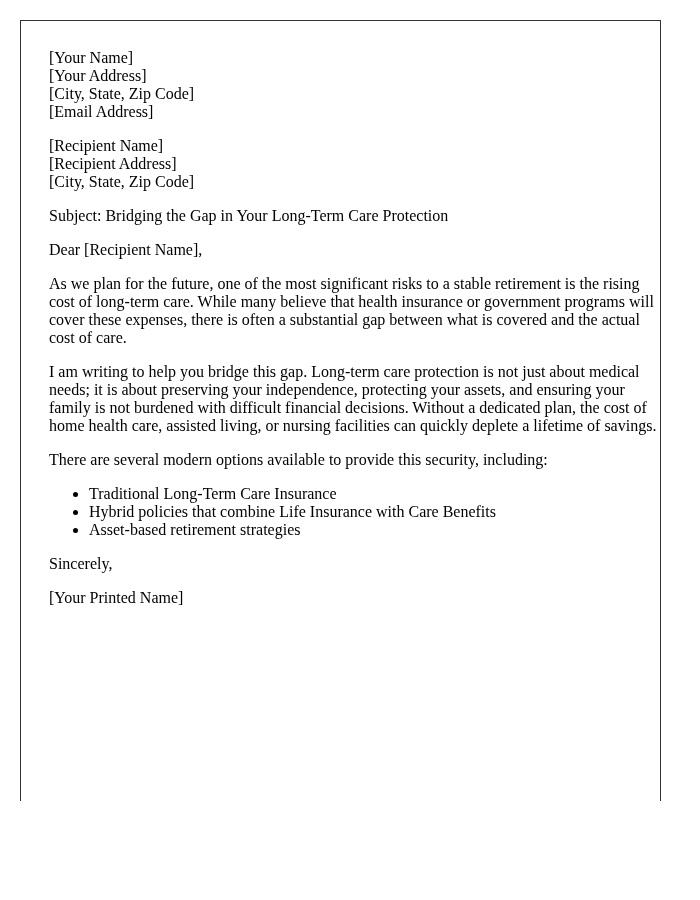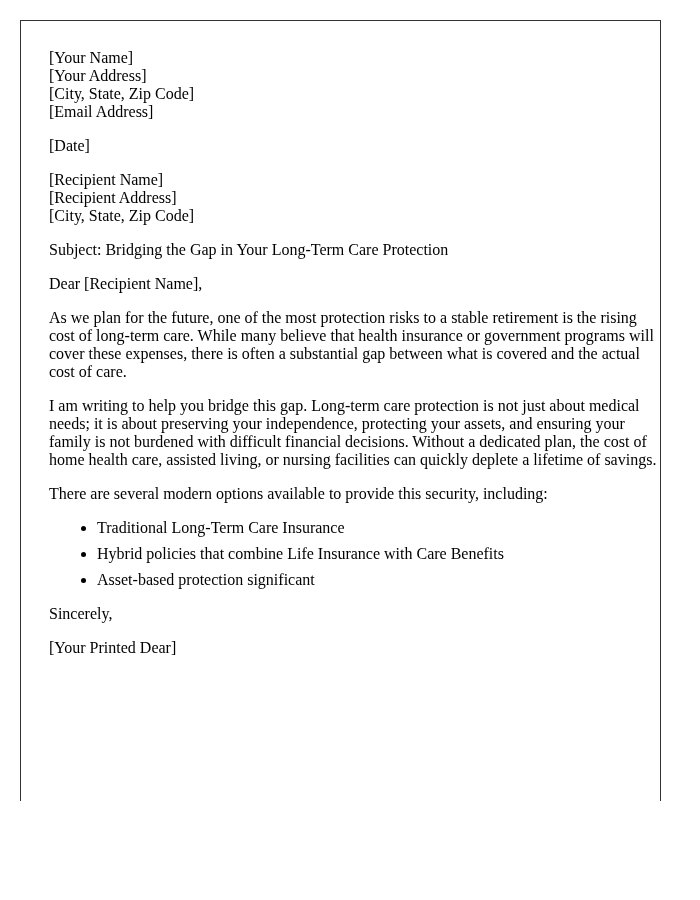--- a/index.html
+++ b/index.html
@@ -37,62 +37,61 @@
       padding: 0;
     }
     .block-line {
       display: block;
     }
     .letter ul {
       margin: 0 0 16px 0;
       padding-left: 40px;
     }
     .letter li {
-      margin: 8px;
+      margin: 0;
       padding: 0;
     }
   </style>
 </head>
 <body>
 
 <div class="viewport">
   <div class="letter">
 
     <p>
       <span class="block-line">[Your Name]</span>
       <span class="block-line">[Your Address]</span>
       <span class="block-line">[City, State, Zip Code]</span>
       <span class="block-line">[Email Address]</span>
     </p>
 
-    <p>[Date]</p>
 
     <p>
       <span class="block-line">[Recipient Name]</span>
       <span class="block-line">[Recipient Address]</span>
       <span class="block-line">[City, State, Zip Code]</span>
     </p>
 
     <p>Subject: Bridging the Gap in Your Long-Term Care Protection</p>
 
     <p>Dear [Recipient Name],</p>
 
-    <p>As we plan for the future, one of the most protection risks to a stable retirement is the rising cost of long-term care. While many believe that health insurance or government programs will cover these expenses, there is often a substantial gap between what is covered and the actual cost of care.</p>
+    <p>As we plan for the future, one of the most significant risks to a stable retirement is the rising cost of long-term care. While many believe that health insurance or government programs will cover these expenses, there is often a substantial gap between what is covered and the actual cost of care.</p>
 
     <p>I am writing to help you bridge this gap. Long-term care protection is not just about medical needs; it is about preserving your independence, protecting your assets, and ensuring your family is not burdened with difficult financial decisions. Without a dedicated plan, the cost of home health care, assisted living, or nursing facilities can quickly deplete a lifetime of savings.</p>
 
     <p>There are several modern options available to provide this security, including:</p>
 
     <ul>
       <li>Traditional Long-Term Care Insurance</li>
       <li>Hybrid policies that combine Life Insurance with Care Benefits</li>
-      <li>Asset-based protection significant</li>
+      <li>Asset-based retirement strategies</li>
     </ul>
 
 
 
     <p>Sincerely,</p>
 
 
-    <p>[Your Printed Dear]</p>
+    <p>[Your Printed Name]</p>
 
   </div>
 </div>
 
 </body></html>

